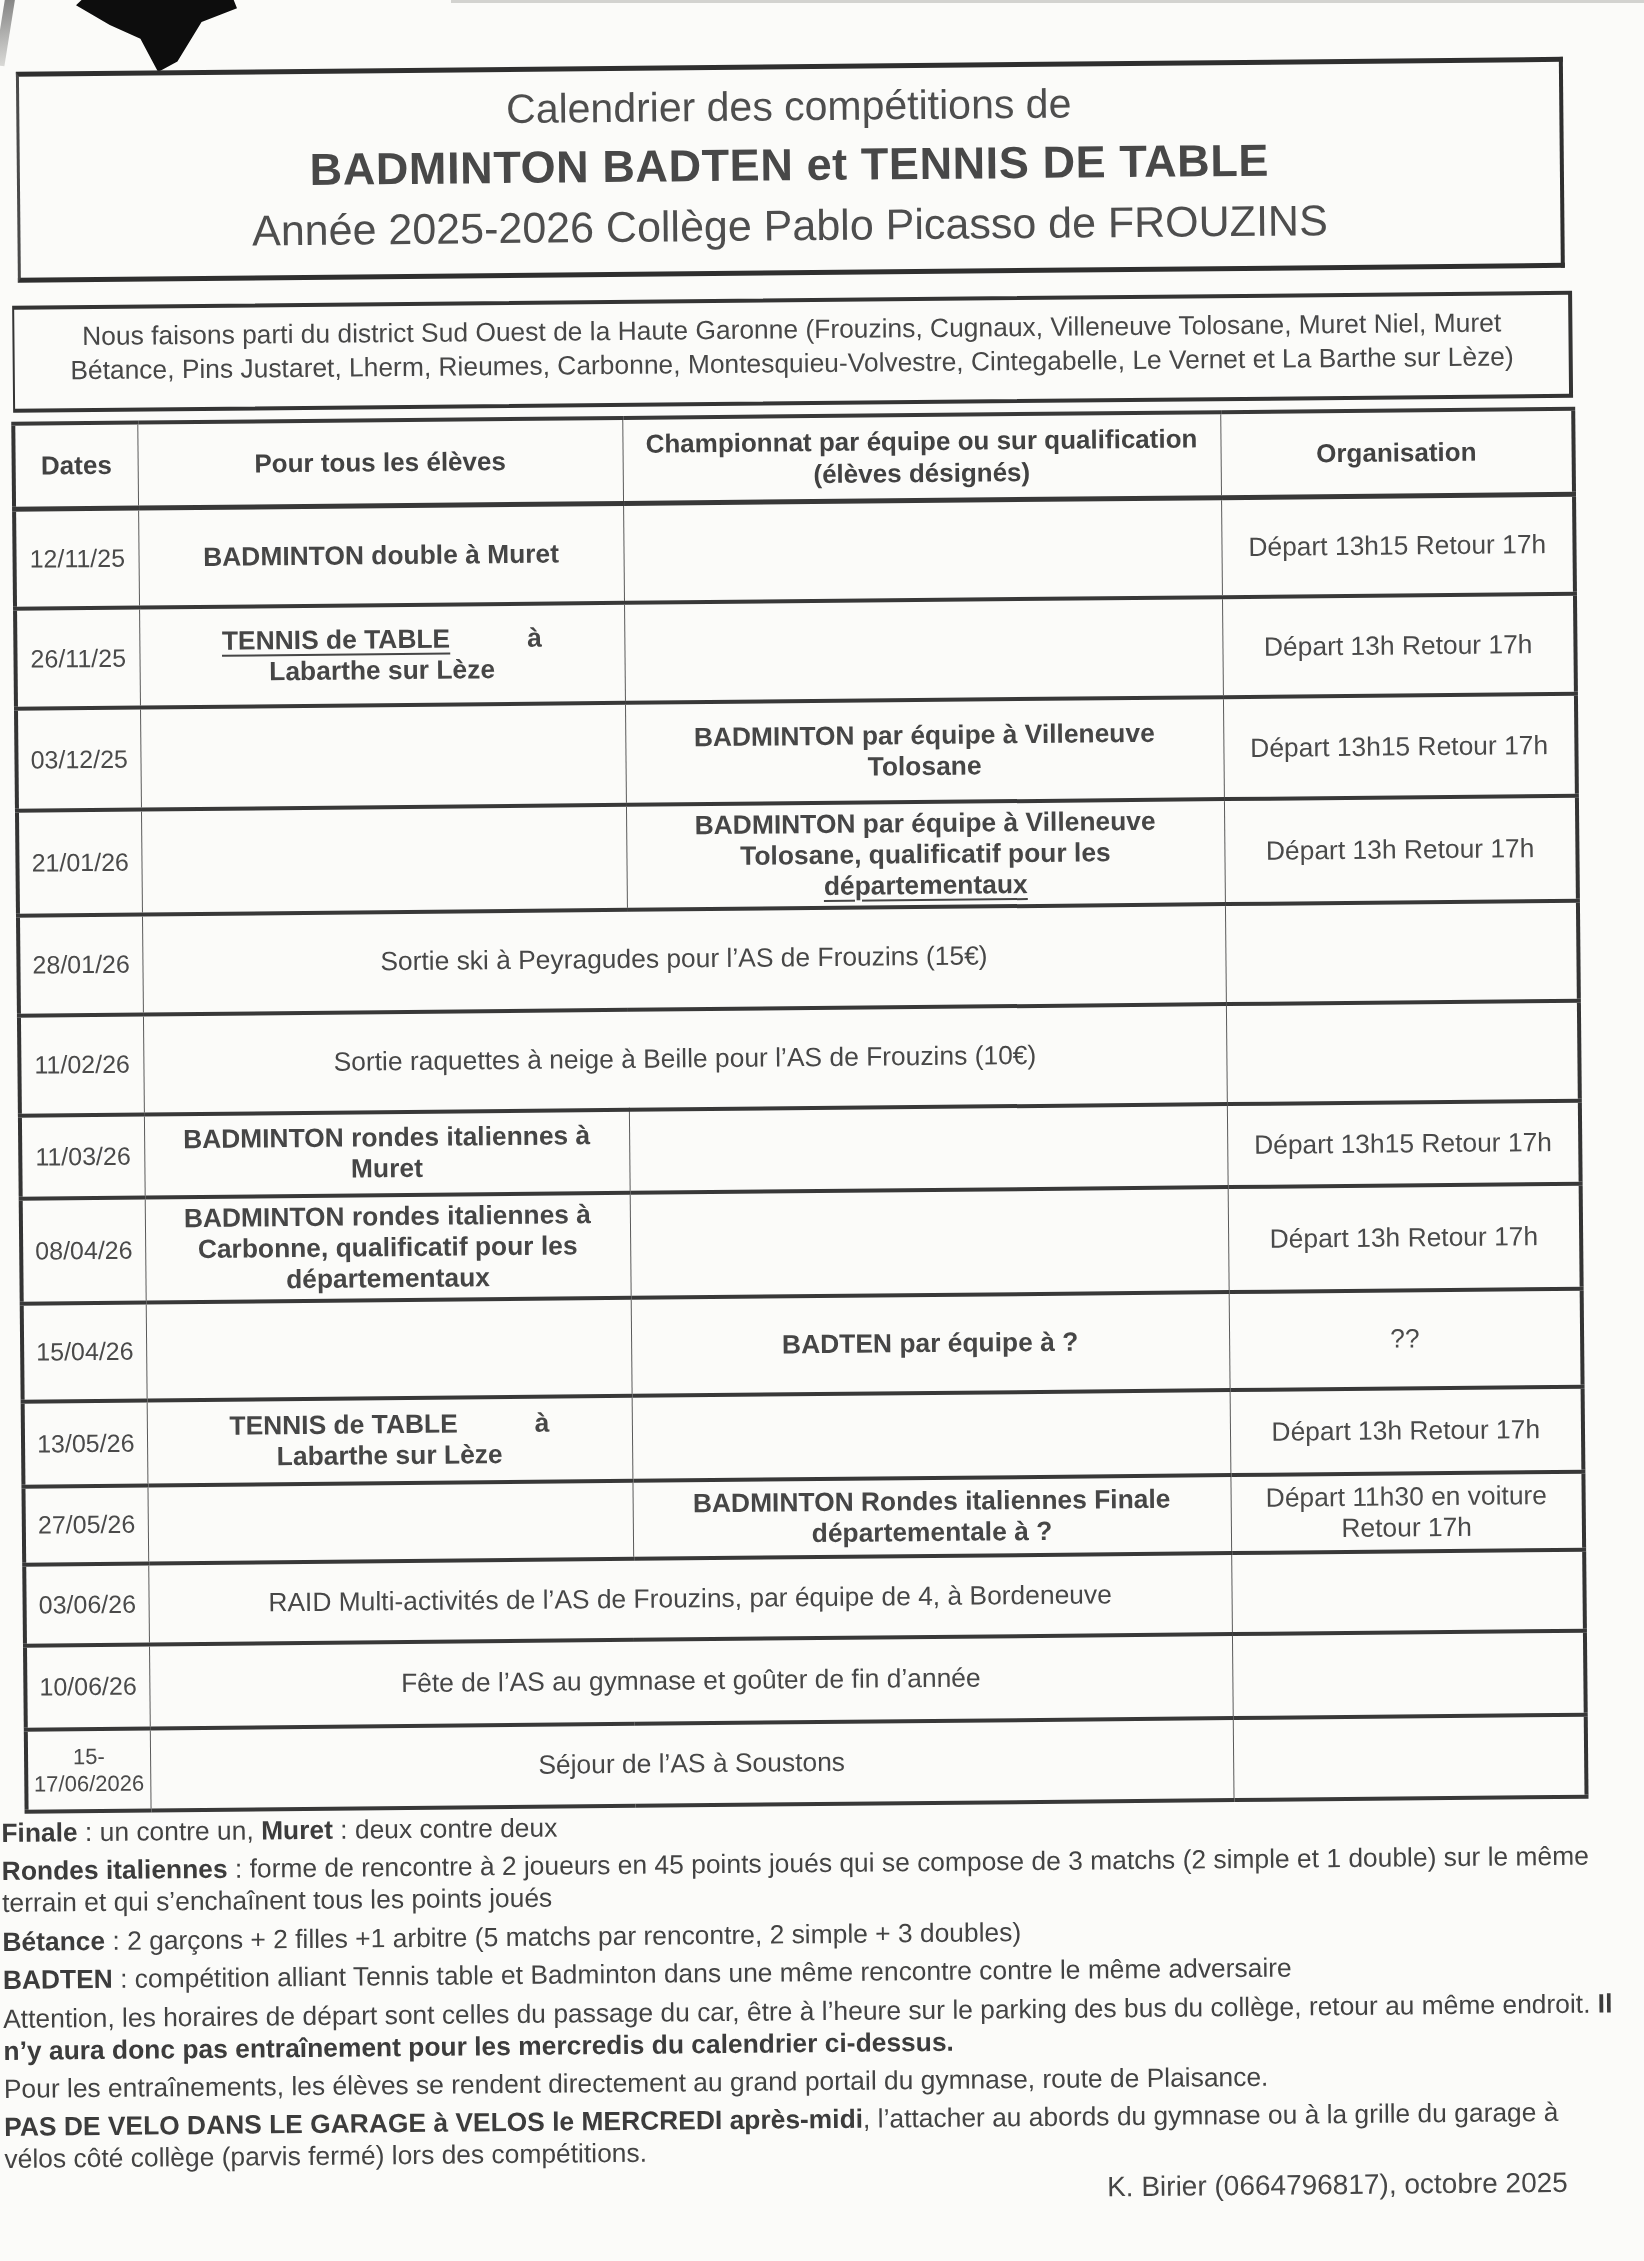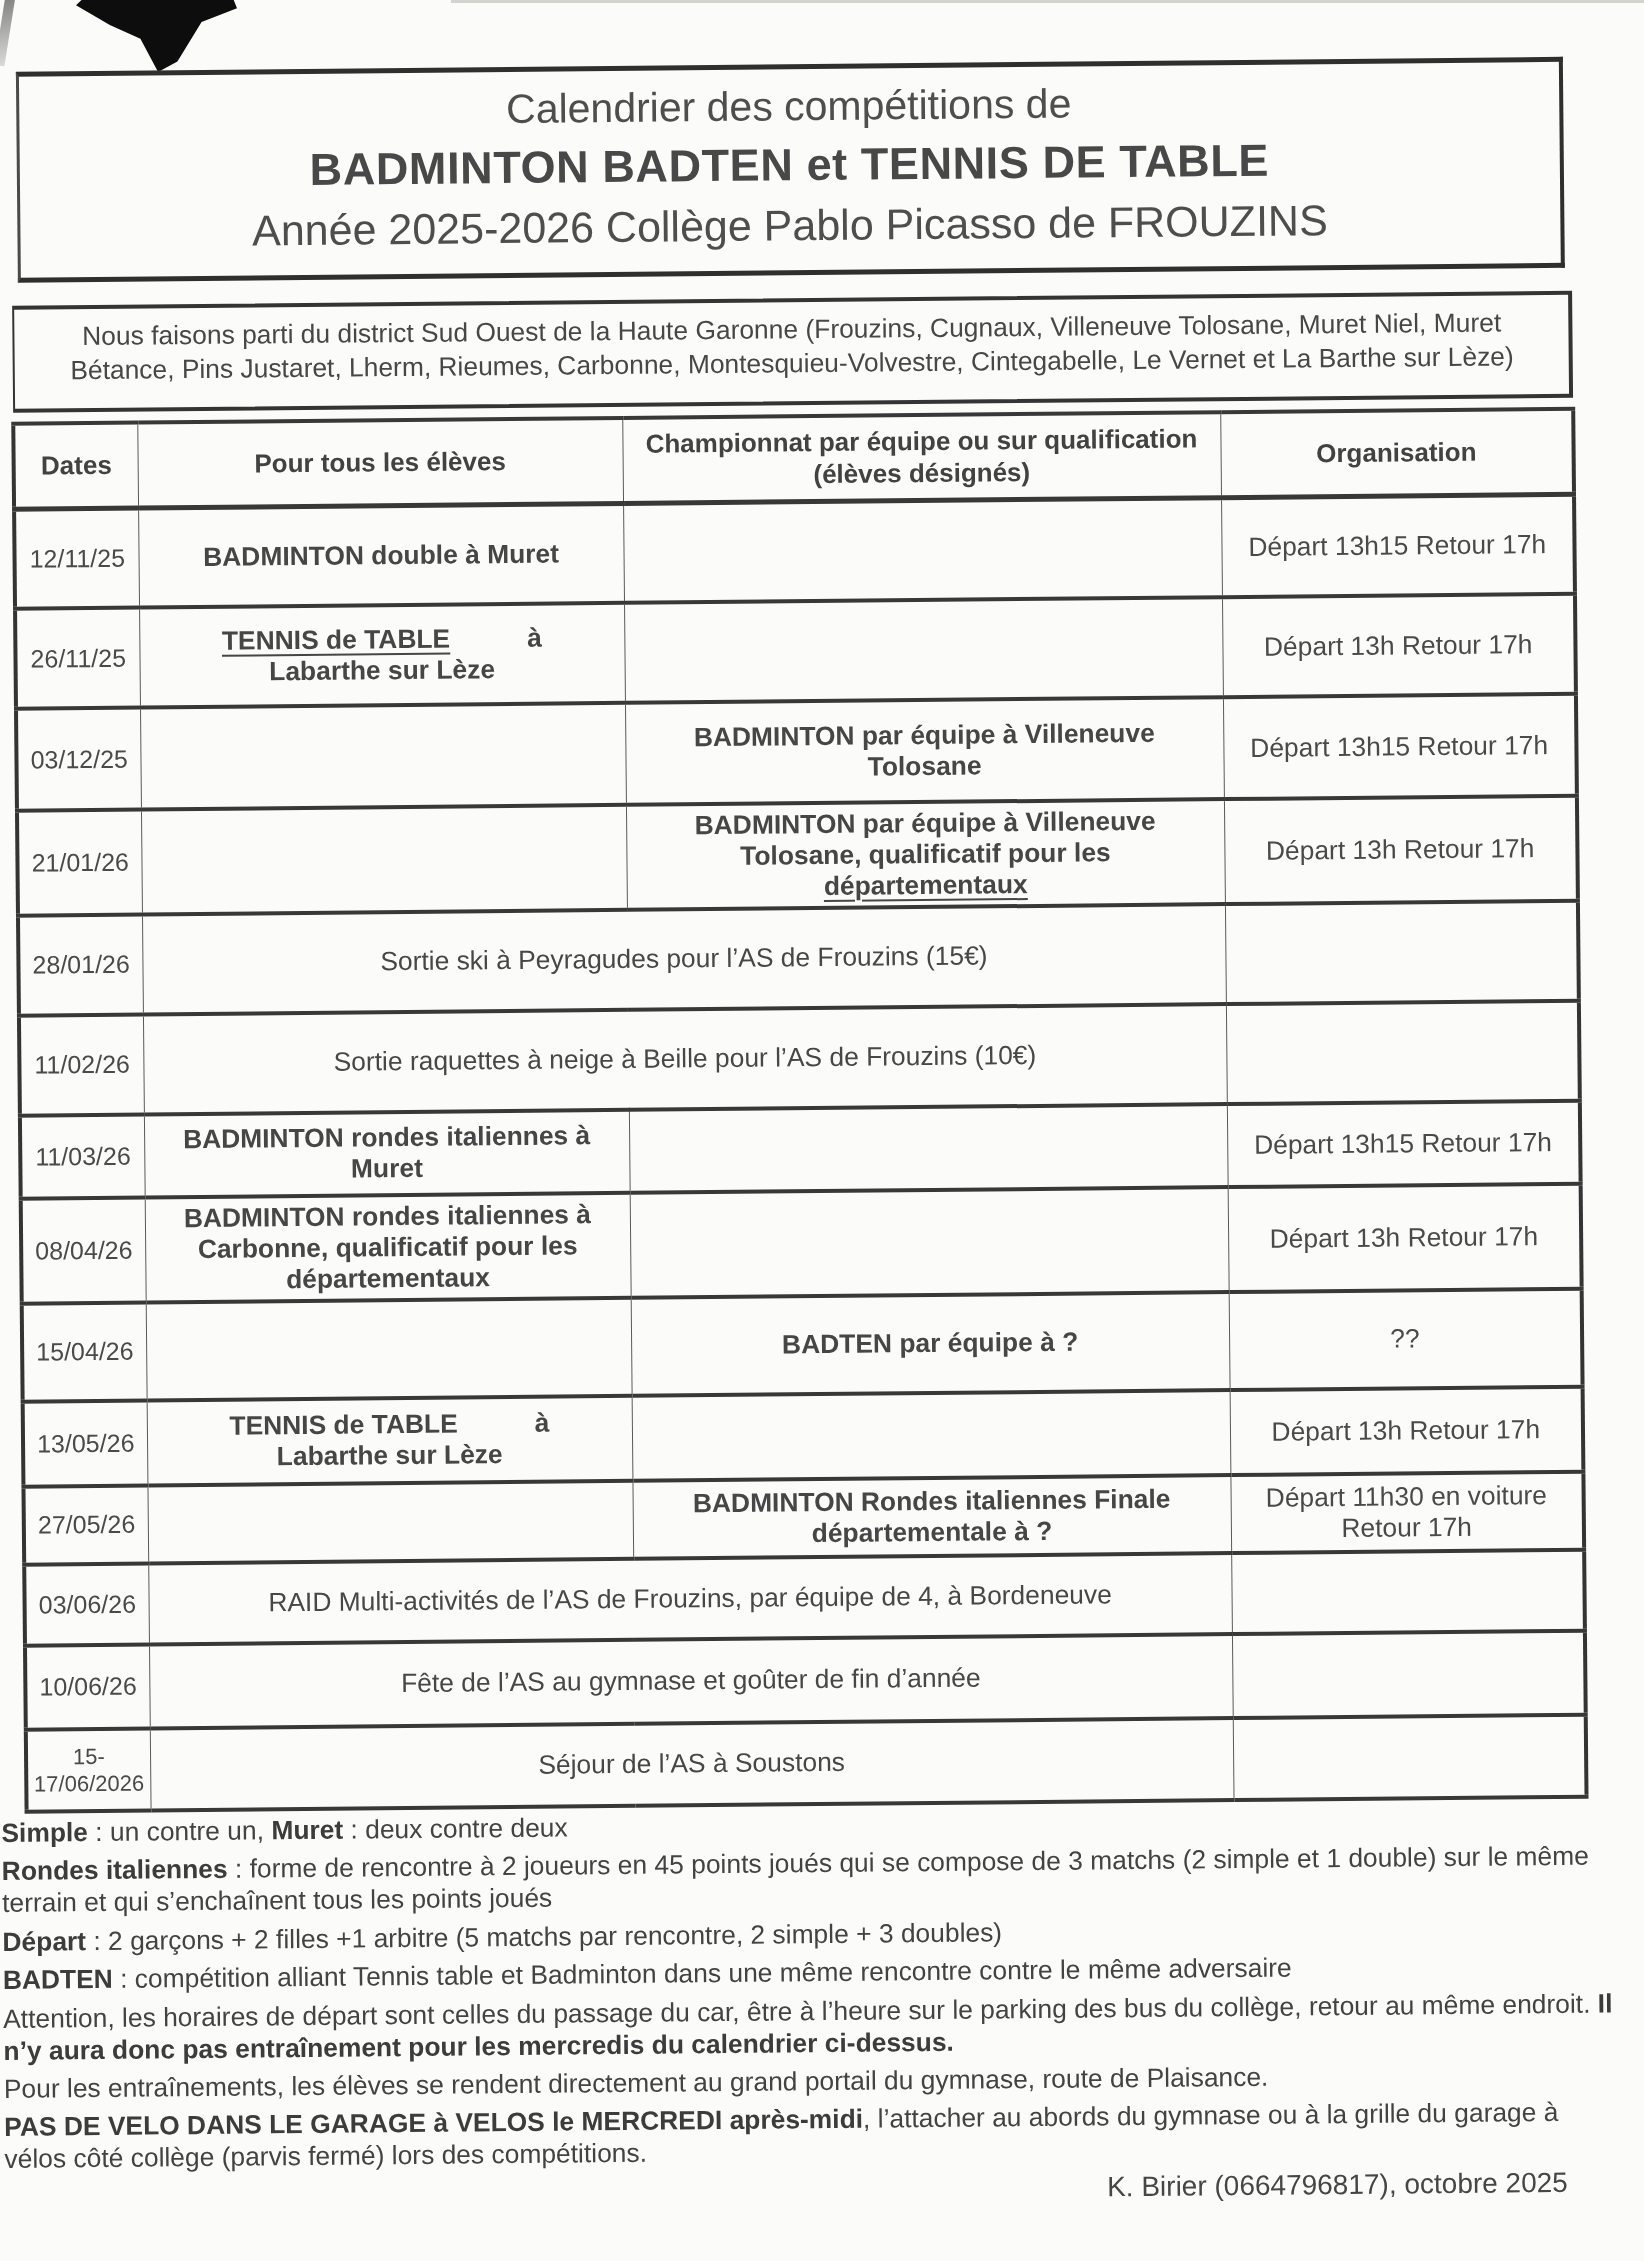--- a/index.html
+++ b/index.html
@@ -202,23 +202,23 @@
             <div class="date-small">15-</div>
             <div class="date-small">17/06/2026</div>
           </td>
           <td class="event" colspan="2">Séjour de l’AS à Soustons</td>
           <td class="org"></td>
         </tr>
       </tbody>
     </table>
 
     <div class="notes">
-      <p><b>Simple</b><span> : un contre un, </span><b>Muret</b><span> : deux contre deux</span></p>
+      <p><b>Finale</b><span> : un contre un, </span><b>Muret</b><span> : deux contre deux</span></p>
       <p><b>Rondes italiennes</b><span> : forme de rencontre à 2 joueurs en 45 points joués qui se compose de 3 matchs (2 simple et 1 double) sur le même terrain et qui s’enchaînent tous les  points joués</span></p>
-      <p><b>Départ</b><span> : 2 garçons + 2 filles +1 arbitre (5 matchs  par rencontre, 2 simple + 3 doubles)</span></p>
+      <p><b>Bétance</b><span> : 2 garçons + 2 filles +1 arbitre (5 matchs  par rencontre, 2 simple + 3 doubles)</span></p>
       <p><b>BADTEN</b><span> : compétition alliant Tennis table et Badminton dans une même rencontre contre le même adversaire</span></p>
       <p><span>Attention, les horaires de départ sont celles du passage du car, être à l’heure sur le parking des bus du collège, retour au même endroit. </span><b>Il n’y aura donc pas entraînement pour les mercredis du calendrier ci-dessus.</b></p>
       <p><span>Pour les entraînements, les élèves se rendent directement au grand portail du gymnase, route de Plaisance.</span></p>
       <p><b>PAS DE VELO DANS LE GARAGE à VELOS le MERCREDI après-midi</b><span>, l’attacher au abords du gymnase ou à la grille du garage à vélos côté collège (parvis fermé) lors des compétitions.</span></p>
       <div class="signature">K. Birier (0664796817), octobre 2025</div>
     </div>
 
   </div>
 </div>
 

